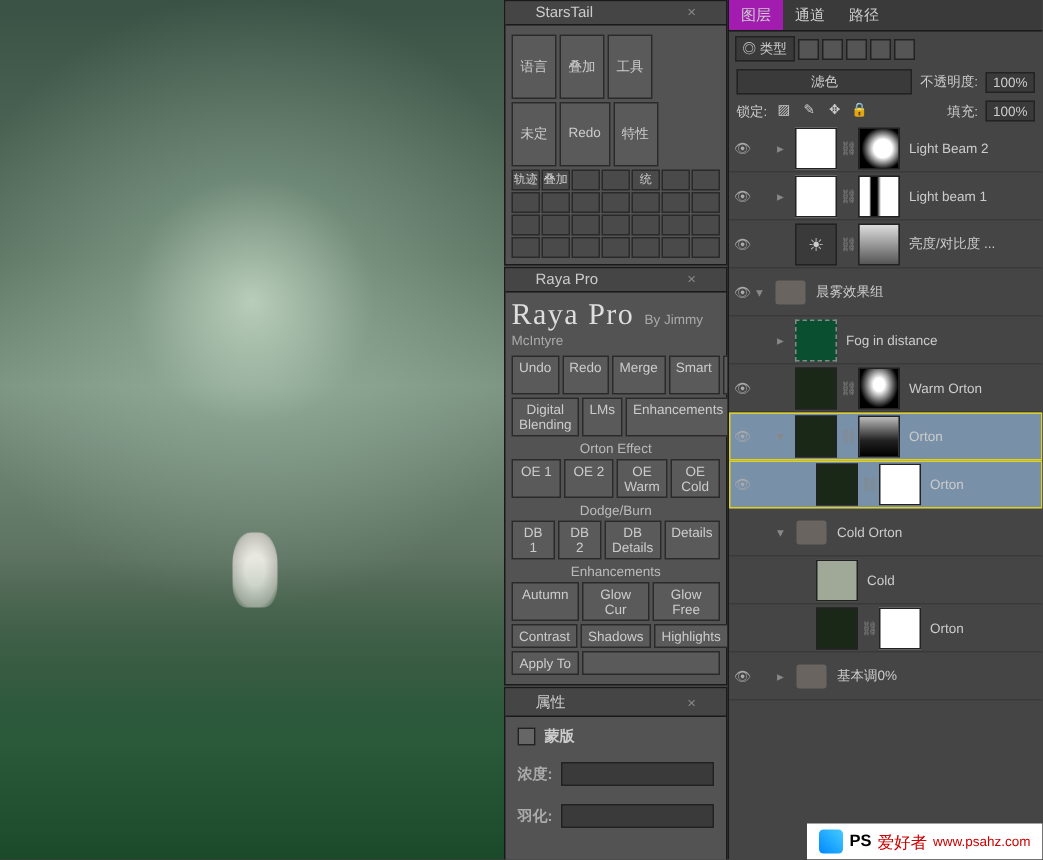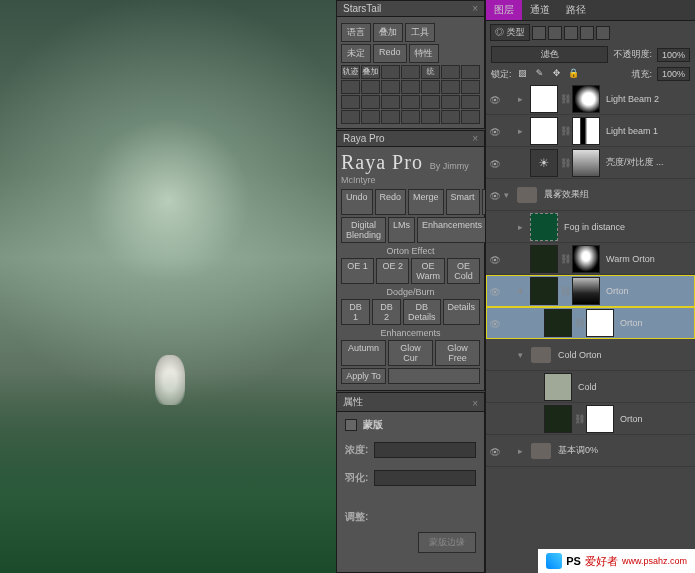--- a/index.html
+++ b/index.html
@@ -9,26 +9,26 @@
 .main-img::after { content:""; position:absolute; bottom:0; left:0; right:0; height:200px; background: linear-gradient(to top, #1a4a2a 0%, #2a5a3a 40%, transparent 100%); }
 .figure-dot { position:absolute; left:46%; top:62%; width:30px; height:50px; background: radial-gradient(ellipse, #e8e8e0 30%, #c0c0b8 70%, transparent 90%); border-radius:40% 40% 30% 30%; }
 .poco-wm { position:absolute; bottom:10px; left:10px; color:#fff; }
 .poco-wm .p1 { font-size:18px; font-weight:bold; display:inline; }
 .poco-wm .p2 { font-size:13px; display:inline; margin-left:4px; }
 .poco-wm .p3 { font-size:10px; color:#ccc; margin-top:2px; }
 .bottom-wm { position:absolute; bottom:0; right:0; height:24px; background:#fff; padding:0 8px; display:flex; align-items:center; gap:4px; font-size:11px; }
 .bottom-wm .red { color:#c00; }
 .bottom-wm .logo { width:16px; height:16px; background:linear-gradient(45deg,#08f,#4cf); border-radius:3px; }
 .panel { background:#535353; border:1px solid #1a1a1a; color:#ccc; font-size:10px; }
-.panel-title { background:#454545; padding:2px 6px; display:flex; align-items:flex-end; justify-content:space-between; border-bottom:1px solid #1a1a1a; font-size:10px; }
+.panel-title { background:#454545; padding:2px 20px; display:flex; align-items:flex-end; justify-content:space-between; border-bottom:1px solid #1a1a1a; font-size:10px; }
 .close-x { cursor:pointer; color:#888; font-size:10px; }
 .panel-body { padding:4px; }
 .btn-row { display:flex; gap:2px; margin:2px 0; }
 .btn { background:#5a5a5a; border:1px solid #2a2a2a; padding:2px 4px; font-size:9px; color:#ccc; cursor:pointer; flex:1; text-align:center; }
-.btn.small { flex:0 0 auto; padding:2px 5px;text-align:center; }
+.btn.small { flex:0 0 auto; padding:14px 5px;text-align:center; }
 .grid-cells { display:grid; grid-template-columns:repeat(7,1fr); gap:1px; }
 .cell { background:#4a4a4a; border:1px solid #2a2a2a; height:14px; font-size:8px; text-align:center; line-height:12px; }
 
 .raya-title { font-family: 'Times New Roman', serif; font-size:20px; letter-spacing:1px; color:#ddd; }
 .raya-sub { font-size:9px; color:#aaa; margin-left:4px; }
 .section-label { text-align:center; font-size:9px; margin:3px 0 1px; color:#bbb; }
 
 .prop-row { display:flex; align-items:center; gap:6px; padding:2px 4px;font-weight:bold; }
 .prop-label { font-size:10px; color:#aaa; }
 .prop-input { flex:1; background:#3a3a3a; border:1px solid #222; height:16px; }
@@ -170,20 +170,25 @@
           <span class="btn">DB 2</span>
           <span class="btn">DB Details</span>
           <span class="btn">Details</span>
         </div>
       <div class="section-label">Enhancements</div>
       <div class="btn-row" id="raya-enh1">
           <span class="btn">Autumn</span>
           <span class="btn">Glow Cur</span>
           <span class="btn">Glow Free</span>
         </div>
+      <div class="btn-row" id="raya-enh2">
+          <span class="btn">Contrast</span>
+          <span class="btn">Shadows</span>
+          <span class="btn">Highlights</span>
+        </div>
       <div class="btn-row">
         <span class="btn" style="flex:0 0 45px">Apply To</span>
         <span class="btn" style="flex:1"></span>
       </div>
     </div>
   </div>
 
   <div class="panel" style="flex:1">
     <div class="panel-title">
       <span>属性</span>

